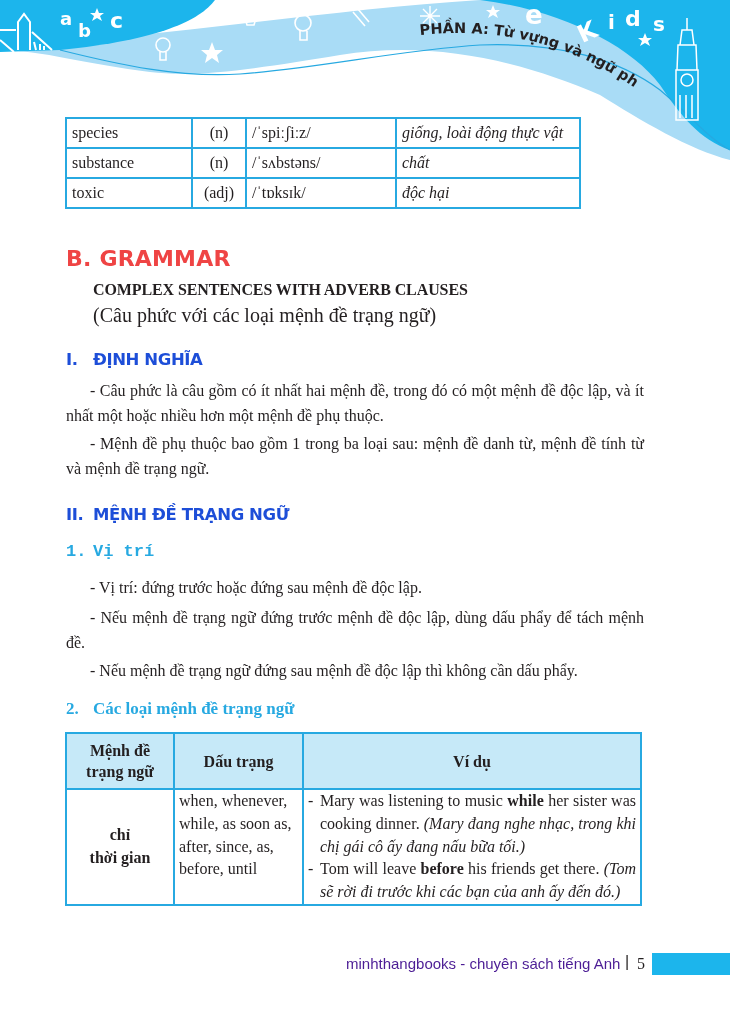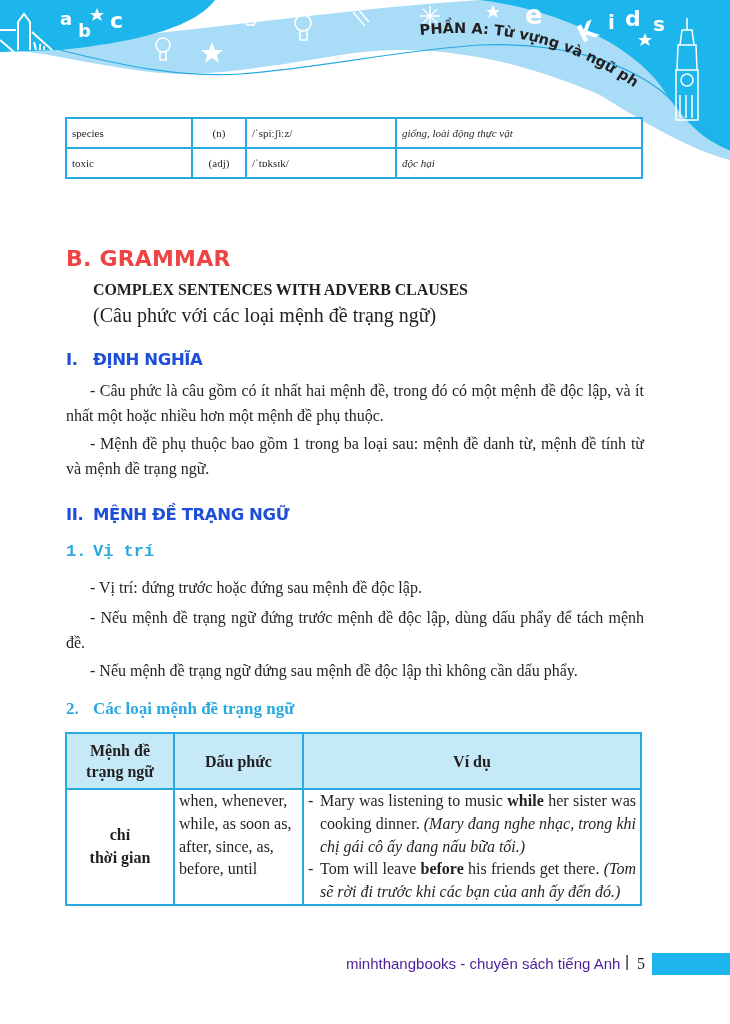--- a/index.html
+++ b/index.html
@@ -11,22 +11,22 @@
   .banner svg { position: absolute; left: 0; top: 0; }
   .deco { position: absolute; color: #ffffff; font-family: "DejaVu Sans", sans-serif; font-weight: bold; line-height: 1; }
   .part-title {
     position: absolute; left: 425px; top: 18px;
     font-family: "DejaVu Sans", sans-serif; font-weight: bold; font-size: 14.5px; color: #231f20;
     transform-origin: 0 0; transform: rotate(0deg);
   }
 
   
   .vocab {
-    position: absolute; left: 65px; top: 117px; width: 578px;
-    border-collapse: collapse; font-size: 11px;
+    position: absolute; left: 65px; top: 117px; width: 516px;
+    border-collapse: collapse; font-size: 16px;
   }
   .vocab td { border: 2px solid #27a9e1; height: 30px; padding: 0 5px; vertical-align: middle; }
   .vocab td.c1 { width: 126px; }
   .vocab td.c2 { width: 54px; text-align: center; }
   .vocab td.c3 { width: 150px; }
   .vocab td.c4 { font-style: italic; }
 
   
   .grammar-title {
     position: absolute; left: 66px; top: 246px;
@@ -144,20 +144,26 @@
 
 <table class="vocab">
   <tbody>
     <tr>
       <td class="c1">species</td>
       <td class="c2">(n)</td>
       <td class="c3">/ˈspiːʃiːz/</td>
       <td class="c4">giống, loài động thực vật</td>
     </tr>
     <tr>
+      <td class="c1">substance</td>
+      <td class="c2">(n)</td>
+      <td class="c3">/ˈsʌbstəns/</td>
+      <td class="c4">chất</td>
+    </tr>
+    <tr>
       <td class="c1">toxic</td>
       <td class="c2">(adj)</td>
       <td class="c3">/ˈtɒksɪk/</td>
       <td class="c4">độc hại</td>
     </tr>
   </tbody>
 </table>
 
 <div class="grammar-title">B. GRAMMAR</div>
 <div class="sub-en">COMPLEX SENTENCES WITH ADVERB CLAUSES</div>
@@ -182,21 +188,21 @@
   <span class="num">2.</span><span>Các loại mệnh đề trạng ngữ</span>
 </div>
 
 <table class="clauses">
   <thead>
     <tr>
       <th class="c1">
         <span>Mệnh đề</span><br>
         <span>trạng ngữ</span>
       </th>
-      <th class="c2">Dấu phức</th>
+      <th class="c2">Dấu trạng</th>
       <th class="c3">Ví dụ</th>
     </tr>
   </thead>
   <tbody>
     <tr>
       <td class="c1">
         <span>chỉ</span><br>
         <span>thời gian</span>
       </td>
       <td class="c2">when, whenever, while, as soon as, after, since, as, before, until</td>

